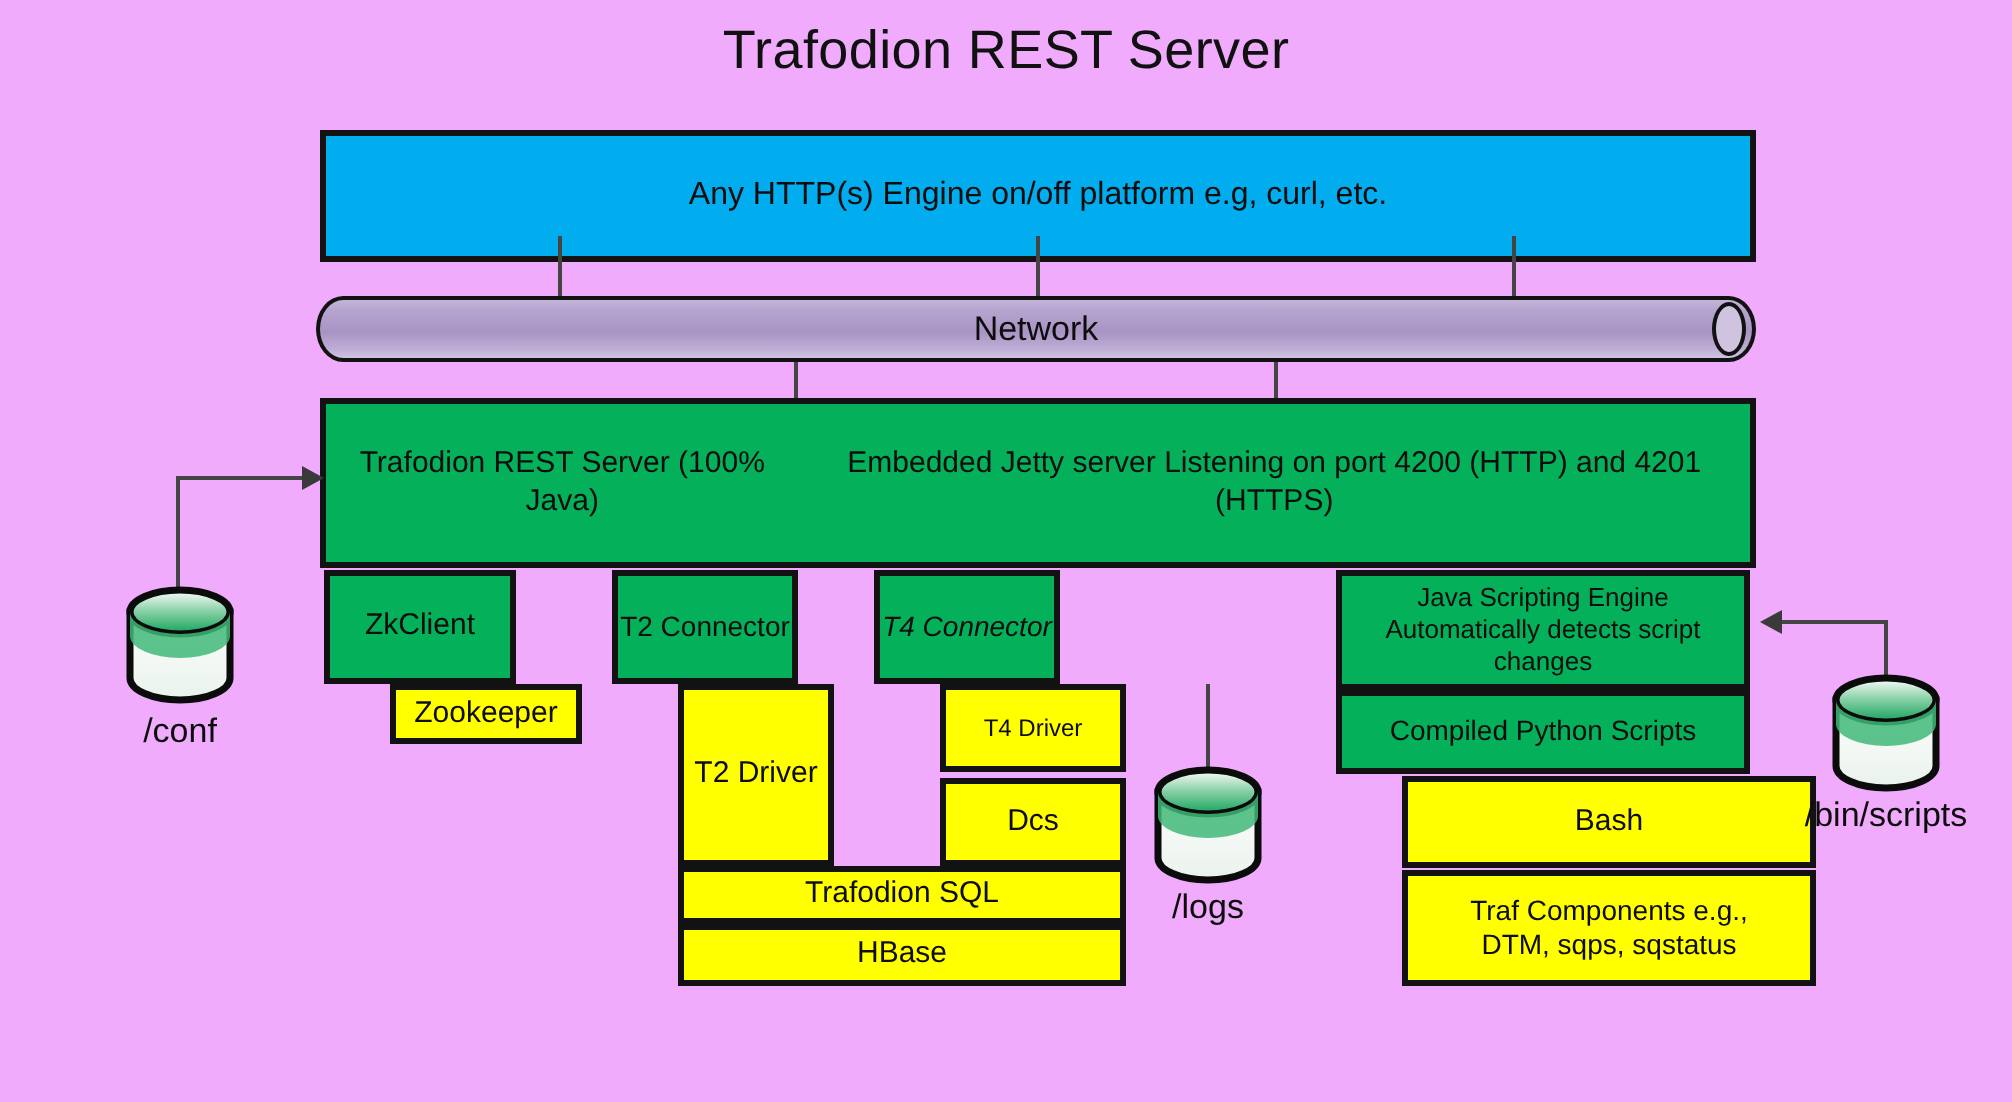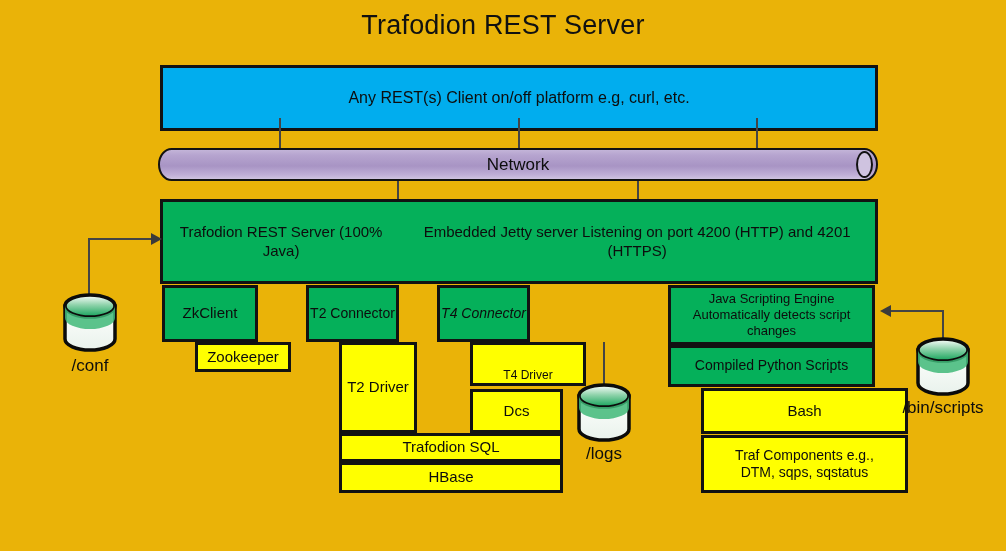--- a/index.html
+++ b/index.html
@@ -4,21 +4,21 @@
 <style>
   html, body {
     margin: 0;
     padding: 0;
     background: #ffffff;
   }
   #canvas {
     position: relative;
     width: 1006px;
     height: 551px;
-    background: #eab308;
+    background: #f0abfc;
     font-family: "Liberation Sans", sans-serif;
     overflow: hidden;
   }
   .title {
     position: absolute;
     left: 0;
     top: 10px;
     width: 1006px;
     text-align: center;
     font-size: 27px;
@@ -106,21 +106,21 @@
   }
 </style>
 </head>
 <body>
 
 <div id="canvas">
 
   <div class="title">Trafodion REST Server</div>
 
   <div class="box blue" style="left:160px; top:65px; width:718px; height:66px; font-size:16px;">
-    <span>Any REST(s) Client on/off platform e.g, curl, etc.</span>
+    <span>Any HTTP(s) Engine on/off platform e.g, curl, etc.</span>
   </div>
 
   <div class="vline" style="left:279px; top:118px; height:40px;"></div>
   <div class="vline" style="left:518px; top:118px; height:40px;"></div>
   <div class="vline" style="left:756px; top:118px; height:40px;"></div>
 
   <div class="pipe" style="left:158px; top:148px; width:720px; height:33px;"></div>
   <div class="pipe-cap" style="left:856px; top:151px; width:17px; height:27px;"></div>
   <div class="pipe-label" style="left:158px; top:155px; width:720px;">Network</div>
 
@@ -142,21 +142,21 @@
   <div class="box green" style="left:306px; top:285px; width:93px; height:57px; font-size:14px;">
     <span>T2 Connector</span>
   </div>
   <div class="box yellow" style="left:306px; top:342px; width:78px; height:91px; font-size:15px;">
     <span>T2 Driver</span>
   </div>
 
   <div class="box green" style="left:437px; top:285px; width:93px; height:57px; font-size:14px;font-style:italic;">
     <span>T4 Connector</span>
   </div>
-  <div class="box yellow" style="left:437px; top:342px; width:116px; height:44px; font-size:12px;align-items:flex-end;">
+  <div class="box yellow" style="left:437px; top:342px; width:93px; height:44px; font-size:12px;">
     <span>T4 Driver</span>
   </div>
   <div class="box yellow" style="left:437px; top:389px; width:93px; height:44px; font-size:15px;">
     <span>Dcs</span>
   </div>
 
   <div class="box yellow" style="left:306px; top:433px; width:224px; height:29px; font-size:15px;">
     <span>Trafodion SQL</span>
   </div>
   <div class="box yellow" style="left:306px; top:462px; width:224px; height:31px; font-size:15px;">

